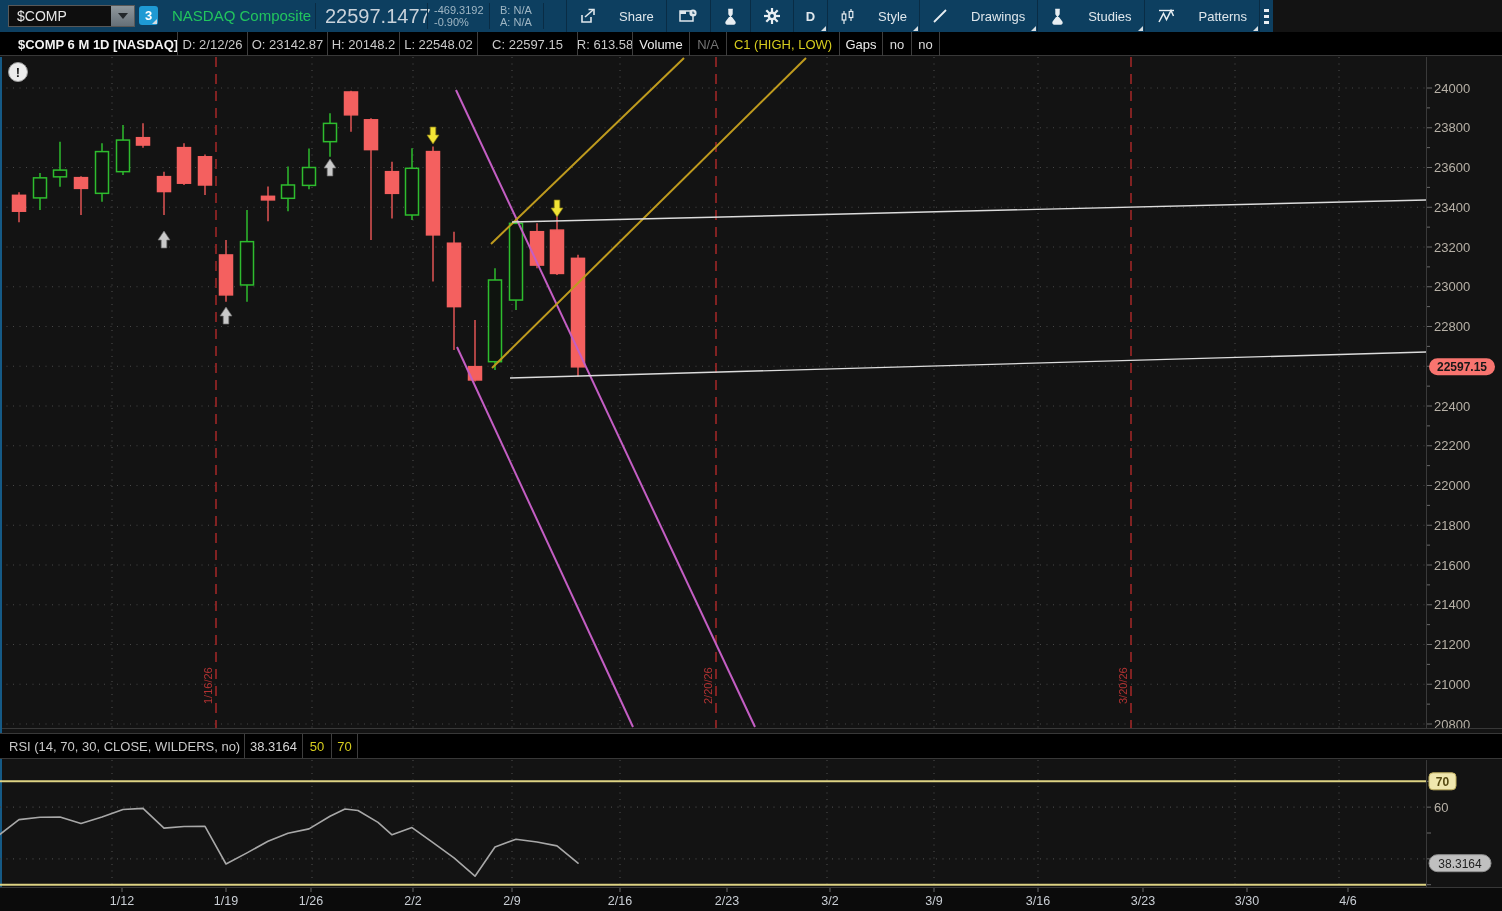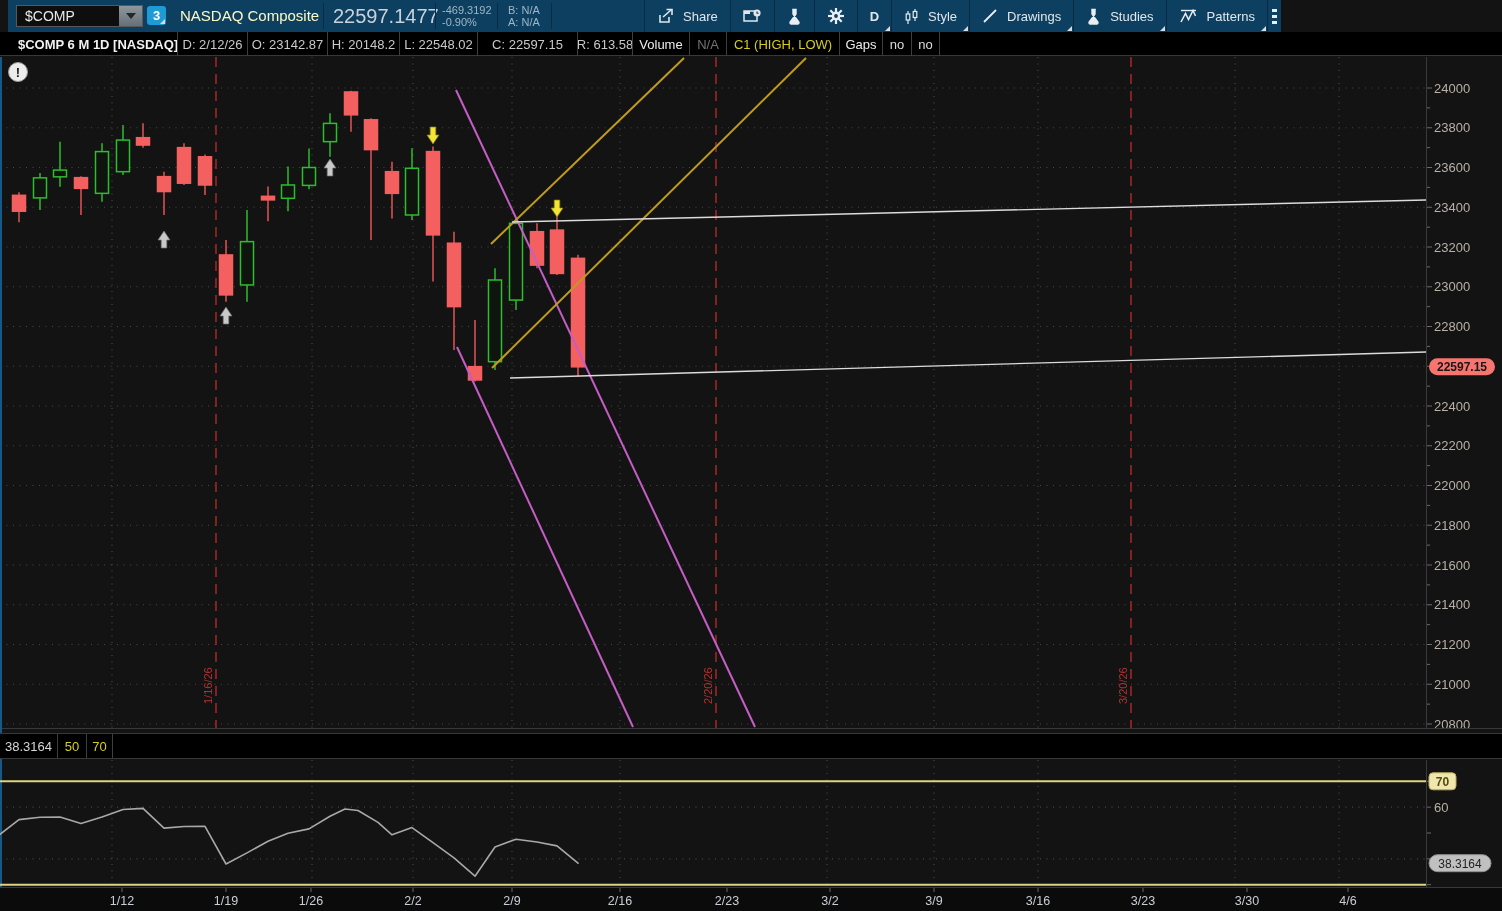--- a/index.html
+++ b/index.html
@@ -6,36 +6,36 @@
     --topbar-bg:#0d3f60; --topbar-div:#092c45; --topbar-text:#dfe7ec;
     --muted-blue:#9fb6c4; --big-price:#c9d2da; --badge:#1e9ad4;
     --cell-border:#3e3e3e; --cell-text:#c9c9c9; --cell-bright:#ececec; --cell-yellow:#d6cd1e;
     --chart-bg:#131313;
   }
   *{margin:0;padding:0;box-sizing:border-box}
   body{width:1502px;height:911px;overflow:hidden;background:#000;
        font-family:"Liberation Sans",sans-serif;-webkit-font-smoothing:antialiased}
   .app{position:relative;width:1502px;height:911px;background:var(--chart-bg)}
   
-  .topbar{position:absolute;left:8px;top:0;width:1273px;height:32px;background:var(--topbar-bg);color:var(--topbar-text)}
+  .topbar{position:absolute;left:0;top:0;width:1273px;height:32px;background:var(--topbar-bg);color:var(--topbar-text)}
   .sym-box{position:absolute;left:8px;top:5px;width:127px;height:22px;display:flex;background:#0e0e0e;border:1px solid #585858}
   .sym-input{flex:1;min-width:0;background:transparent;border:none;outline:none;color:#e8e8e8;font-size:14px;padding-left:8px;font-family:"Liberation Sans",sans-serif}
   .sym-drop{width:23px;background:linear-gradient(#8f979c,#667078);display:flex;align-items:center;justify-content:center;cursor:pointer}
   .tri-down{width:0;height:0;border-left:5px solid transparent;border-right:5px solid transparent;border-top:6px solid #22272b}
   .badge{position:absolute;left:139px;top:6px;width:19px;height:19px;background:var(--badge);border-radius:3px;
          color:#fff;font-weight:bold;font-size:13px;display:flex;align-items:center;justify-content:center}
   .caret{position:relative}
   .caret::after{content:"";position:absolute;right:1px;bottom:1px;border-left:5px solid transparent;border-bottom:5px solid #d6dde2}
-  .inst-name{position:absolute;left:172px;top:0;height:32px;line-height:32px;font-size:15px;color:#fef9c3}
+  .inst-name{position:absolute;left:172px;top:0;height:32px;line-height:32px;font-size:15px;color:#22c55e}
   .tb-div{position:absolute;top:3px;width:1px;height:26px;background:var(--topbar-div)}
   .last-price{position:absolute;left:325px;top:0;width:100px;height:32px;line-height:32px;text-align:center;
               font-size:20px;font-weight:normal;color:var(--big-price)}
   .mini-block{position:absolute;top:4px;font-size:11px;line-height:12px;color:var(--muted-blue)}
   .tb-right{position:absolute;right:0;top:0;height:32px;display:flex}
-  .tb-btn{height:32px;display:flex;align-items:center;justify-content:center;gap:9px;padding:0 12px;
+  .tb-btn{height:32px;display:flex;align-items:center;justify-content:center;gap:23px;padding:0 12px;
           border-left:1px solid var(--topbar-div);font-size:13px;color:var(--topbar-text);cursor:pointer;position:relative}
   .tb-btn svg{display:block}
   
   .hdr-row{position:absolute;left:0;top:32px;width:1502px;height:24px;background:#000;display:flex;border-bottom:1px solid #383838}
   .hcell{height:24px;display:flex;align-items:center;justify-content:center;border-right:1px solid var(--cell-border);
          font-size:13px;color:var(--cell-text);white-space:nowrap;overflow:hidden}
   .hcell.title{justify-content:flex-start;padding-left:18px;color:#f2f2f2;font-weight:bold}
   .hcell.bright{color:var(--cell-bright)}
   .hcell.yellow{color:var(--cell-yellow)}
   
@@ -460,17 +460,18 @@
         <line x1="1143" y1="888" x2="1143" y2="892" stroke="#666" stroke-width="1"></line>
         <text x="1143" y="905" font-family="&quot;Liberation Sans&quot;,sans-serif" fill="#c9ced4" font-size="12.5" text-anchor="middle">3/23</text>
         <line x1="1247" y1="888" x2="1247" y2="892" stroke="#666" stroke-width="1"></line>
         <text x="1247" y="905" font-family="&quot;Liberation Sans&quot;,sans-serif" fill="#c9ced4" font-size="12.5" text-anchor="middle">3/30</text>
         <line x1="1348" y1="888" x2="1348" y2="892" stroke="#666" stroke-width="1"></line>
         <text x="1348" y="905" font-family="&quot;Liberation Sans&quot;,sans-serif" fill="#c9ced4" font-size="12.5" text-anchor="middle">4/6</text>
       </g>
     </svg>
 
   <div class="rsi-row">
+    <div class="hcell" style="width:245px;justify-content:flex-start;padding-left:9px">RSI (14, 70, 30, CLOSE, WILDERS, no)</div>
     <div class="hcell" style="width:58px;color:#d6d6d6">38.3164</div>
     <div class="hcell yellow" style="width:29px">50</div>
     <div class="hcell yellow" style="width:26px">70</div>
   </div>
 </div>
 
 </body></html>

